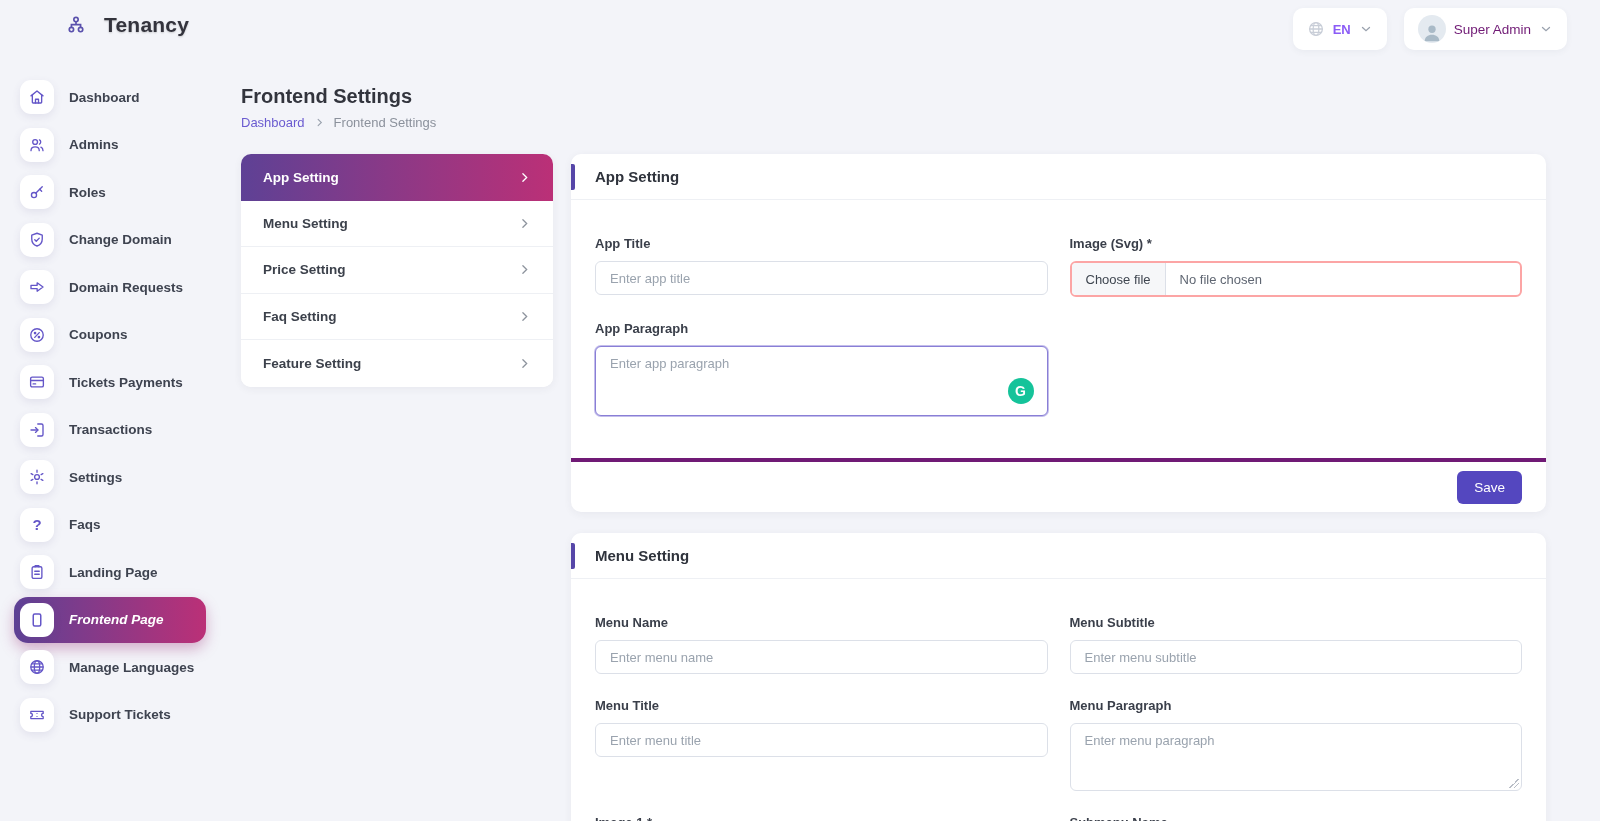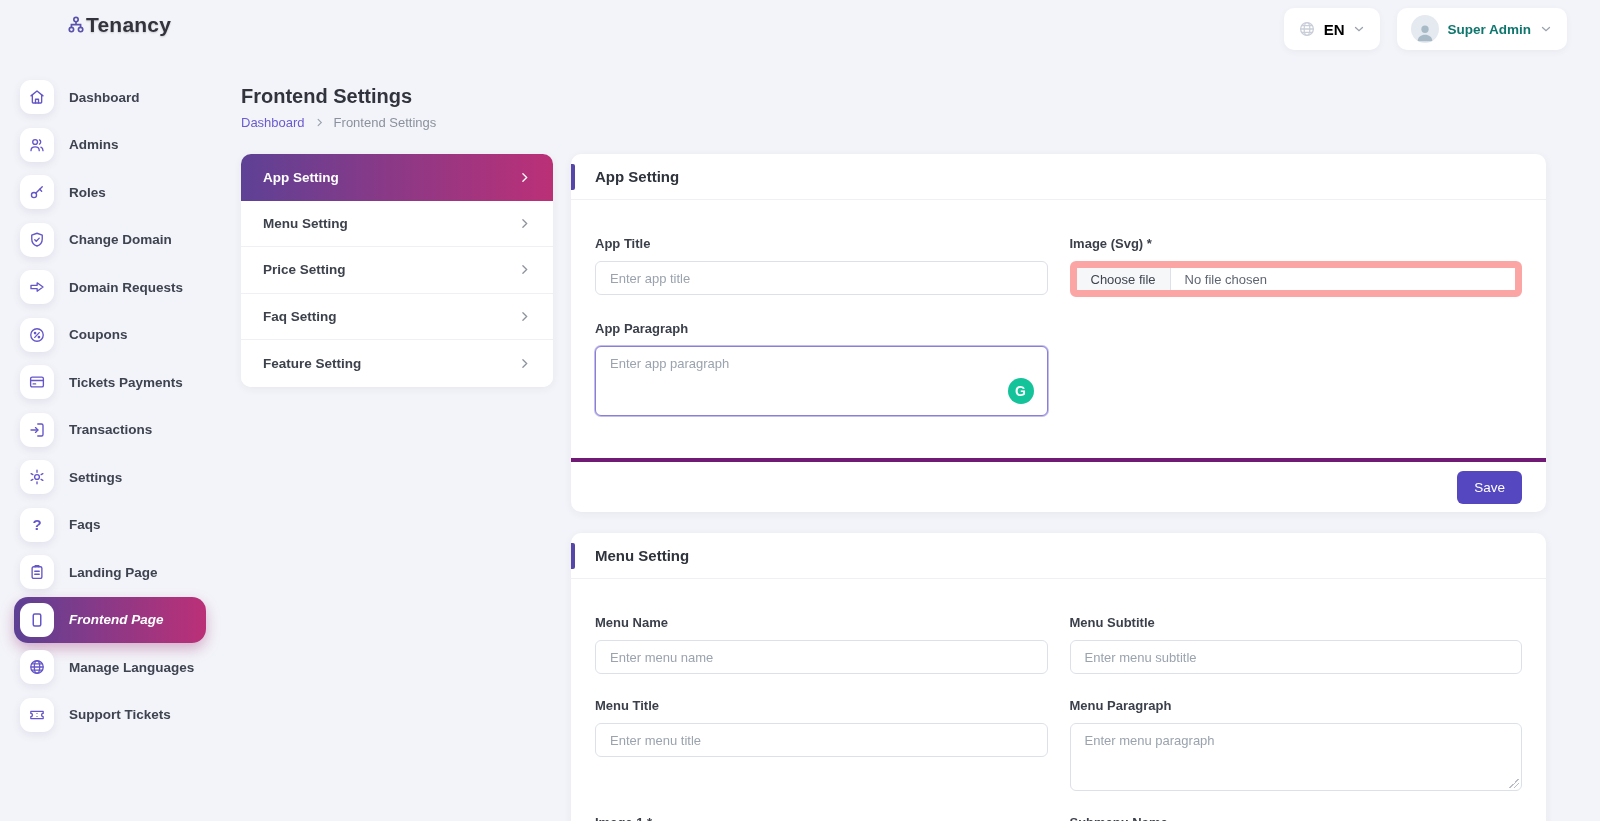--- a/index.html
+++ b/index.html
@@ -7,21 +7,21 @@
   body {
     font-family:"Liberation Sans", sans-serif;
     background:#f3f4f9;
     color:#3a3f4a;
     position:relative;
   }
 
   
   .logo {
     position:absolute; left:66px; top:13px;
-    display:flex; align-items:center; gap:0;
+    display:flex; align-items:center; gap:18px;
     text-decoration:none; cursor:pointer;
   }
   .logo-text {
     font-size:21px; font-weight:700; color:#33333d;
     text-shadow:0 1px 2px rgba(0,0,0,.18); letter-spacing:.2px;
   }
   .sidebar {
     position:absolute; left:14px; top:74px; width:192px;
     display:flex; flex-direction:column; gap:1.5px;
   }
@@ -50,26 +50,26 @@
   
   .header-right {
     position:absolute; top:8px; right:33px;
     display:flex; align-items:center; gap:17px;
   }
   .pill {
     background:#ffffff; border-radius:10px; height:42px;
     display:flex; align-items:center; gap:8px; padding:0 14px;
     box-shadow:0 2px 6px rgba(70,80,110,.06); cursor:pointer;
   }
-  .lang-code { font-size:15px; font-weight:700; color:#000000; }
+  .lang-code { font-size:13px; font-weight:700; color:#8b5cf6; }
   .avatar {
     width:28px; height:28px; border-radius:50%; background:#e4eaf0;
     display:flex; align-items:flex-end; justify-content:center; overflow:hidden;
   }
-  .user-name { font-size:13.5px; font-weight:700; color:#0f766e; }
+  .user-name { font-size:13.5px; font-weight:400; color:#701a75; }
 
   
   .main { position:absolute; left:241px; top:85px; width:1305px; }
   .page-title { font-size:20px; font-weight:700; color:#32343d; }
   .breadcrumb {
     margin-top:7px; display:flex; align-items:center; gap:9px; font-size:13px;
   }
   .crumb-link { color:#6a5bd0; cursor:pointer; text-decoration:none; }
   .crumb-sep { color:#9aa2ae; font-size:12px; }
   .crumb-current { color:#8b919c; }
@@ -137,21 +137,21 @@
   }
   .resize-grip {
     position:absolute; right:3px; bottom:3px; width:10px; height:10px;
     background:
       linear-gradient(135deg, transparent 0 50%, #b9bec7 50% 58%, transparent 58% 72%, #b9bec7 72% 80%, transparent 80%);
   }
 
   
   .file-input {
     display:flex; align-items:stretch; height:36px;
-    border:7px solid #fca5a5; border-radius:6px; background:#fff; overflow:hidden;
+    border:2px solid #fca5a5; border-radius:6px; background:#fff; overflow:hidden;
     cursor:pointer;
   }
   .file-btn {
     background:#f6f7f9; border-right:1px solid #dce0e8;
     display:flex; align-items:center; padding:0 14px;
     font-size:13px; color:#3f4650;
   }
   .file-status { display:flex; align-items:center; padding:0 14px; font-size:13px; color:#5f6672; }
 
   .card-footer {

